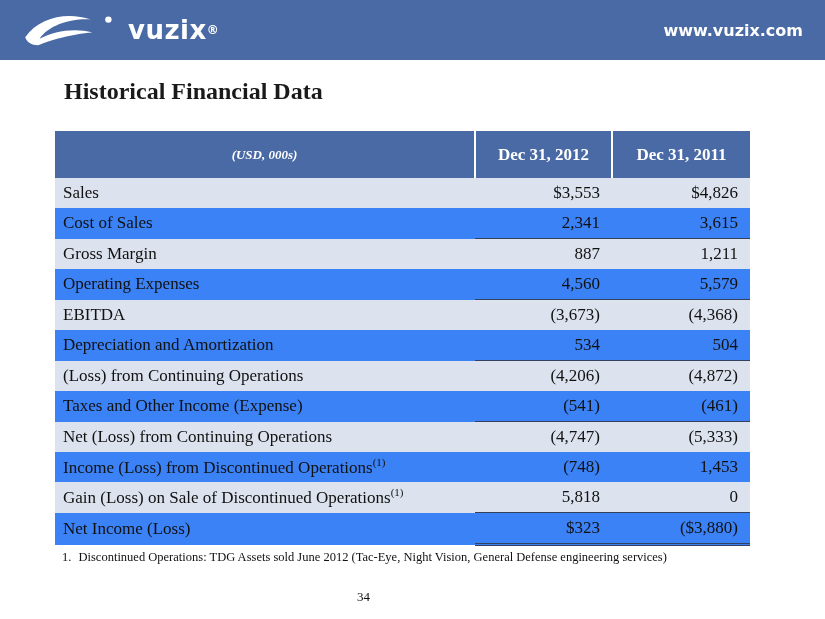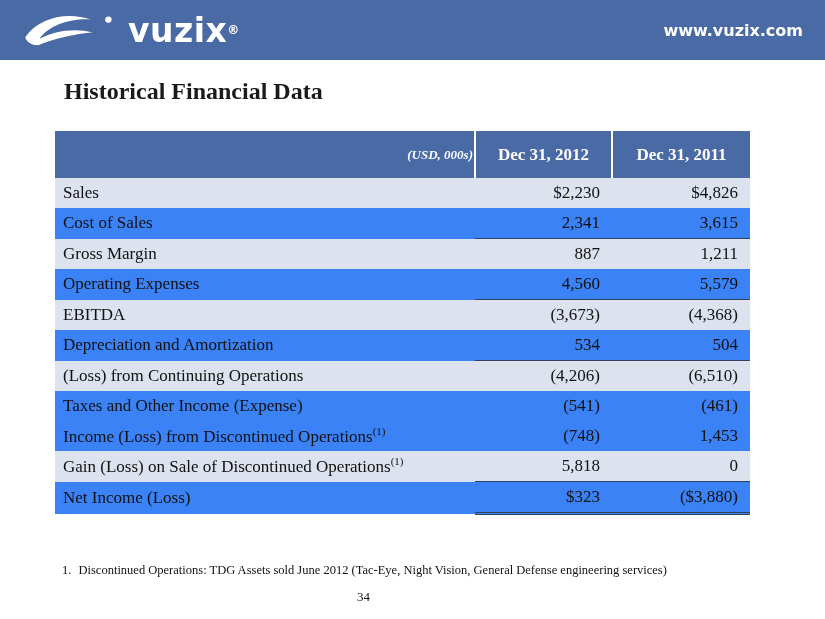--- a/index.html
+++ b/index.html
@@ -33,21 +33,21 @@
     padding-left: 22px;
   }
   .swoosh {
     width: 96px;
     height: 40px;
     margin-right: 10px;
   }
   .brand-name {
     color: #ffffff;
     font-family: "DejaVu Sans", sans-serif;
-    font-size: 33px;
+    font-size: 26px;
     font-weight: bold;
     letter-spacing: 0.5px;
     line-height: 1;
   }
   .brand-reg {
     color: #ffffff;
     font-family: "DejaVu Sans", sans-serif;
     font-size: 12px;
     vertical-align: super;
     font-weight: bold;
@@ -88,21 +88,21 @@
   table.fin col.c-y2 { width: 138px; }
 
   table.fin thead th {
     background: #4a6aa5;
     color: #ffffff;
     height: 45px;
     font-family: "Liberation Serif", serif;
     vertical-align: middle;
   }
   th.hdr-label {
-    text-align: right;
+    text-align: center;
     font-size: 13px;
     font-style: italic;
     font-weight: bold;
   }
   th.hdr-year {
     text-align: center;
     font-size: 17px;
     font-weight: bold;
     border-left: 2px solid #ffffff;
     margin-left: 7px;
@@ -135,21 +135,21 @@
   }
   .sup {
     font-size: 11px;
     vertical-align: super;
   }
 
   
   .footnote {
     position: absolute;
     left: 62px;
-    top: 563px;
+    top: 550px;
     font-family: "Liberation Serif", serif;
     font-size: 12.5px;
     color: #111111;
   }
   .footnote .fn-num { margin-right: 4px; }
 
   
   .page-num {
     position: absolute;
     left: 0;
@@ -188,21 +188,21 @@
     <thead>
       <tr>
         <th class="hdr-label">(USD, 000s)</th>
         <th class="hdr-year">Dec 31, 2012</th>
         <th class="hdr-year">Dec 31, 2011</th>
       </tr>
     </thead>
     <tbody id="fin-body">
         <tr class="shade">
           <td class="lbl"><span>Sales</span></td>
-          <td class="num">$2,230</td>
+          <td class="num">$3,553</td>
           <td class="num">$4,826</td>
         </tr>
         <tr class="plain">
           <td class="lbl"><span>Cost of Sales</span></td>
           <td class="num">2,341</td>
           <td class="num">3,615</td>
         </tr>
         <tr class="shade">
           <td class="lbl"><span>Gross Margin</span></td>
           <td class="num rule-top">887</td>
@@ -219,26 +219,31 @@
           <td class="num rule-top">(4,368)</td>
         </tr>
         <tr class="plain">
           <td class="lbl"><span>Depreciation and Amortization</span></td>
           <td class="num">534</td>
           <td class="num">504</td>
         </tr>
         <tr class="shade">
           <td class="lbl"><span>(Loss) from Continuing Operations</span></td>
           <td class="num rule-top">(4,206)</td>
-          <td class="num rule-top">(6,510)</td>
+          <td class="num rule-top">(4,872)</td>
         </tr>
         <tr class="plain">
           <td class="lbl"><span>Taxes and Other Income (Expense)</span></td>
           <td class="num">(541)</td>
           <td class="num">(461)</td>
+        </tr>
+        <tr class="shade">
+          <td class="lbl"><span>Net (Loss) from Continuing Operations</span></td>
+          <td class="num rule-top">(4,747)</td>
+          <td class="num rule-top">(5,333)</td>
         </tr>
         <tr class="plain">
           <td class="lbl"><span>Income (Loss) from Discontinued Operations</span><span class="sup">(1)</span></td>
           <td class="num">(748)</td>
           <td class="num">1,453</td>
         </tr>
         <tr class="shade">
           <td class="lbl"><span>Gain (Loss) on Sale of Discontinued Operations</span><span class="sup">(1)</span></td>
           <td class="num">5,818</td>
           <td class="num">0</td>

